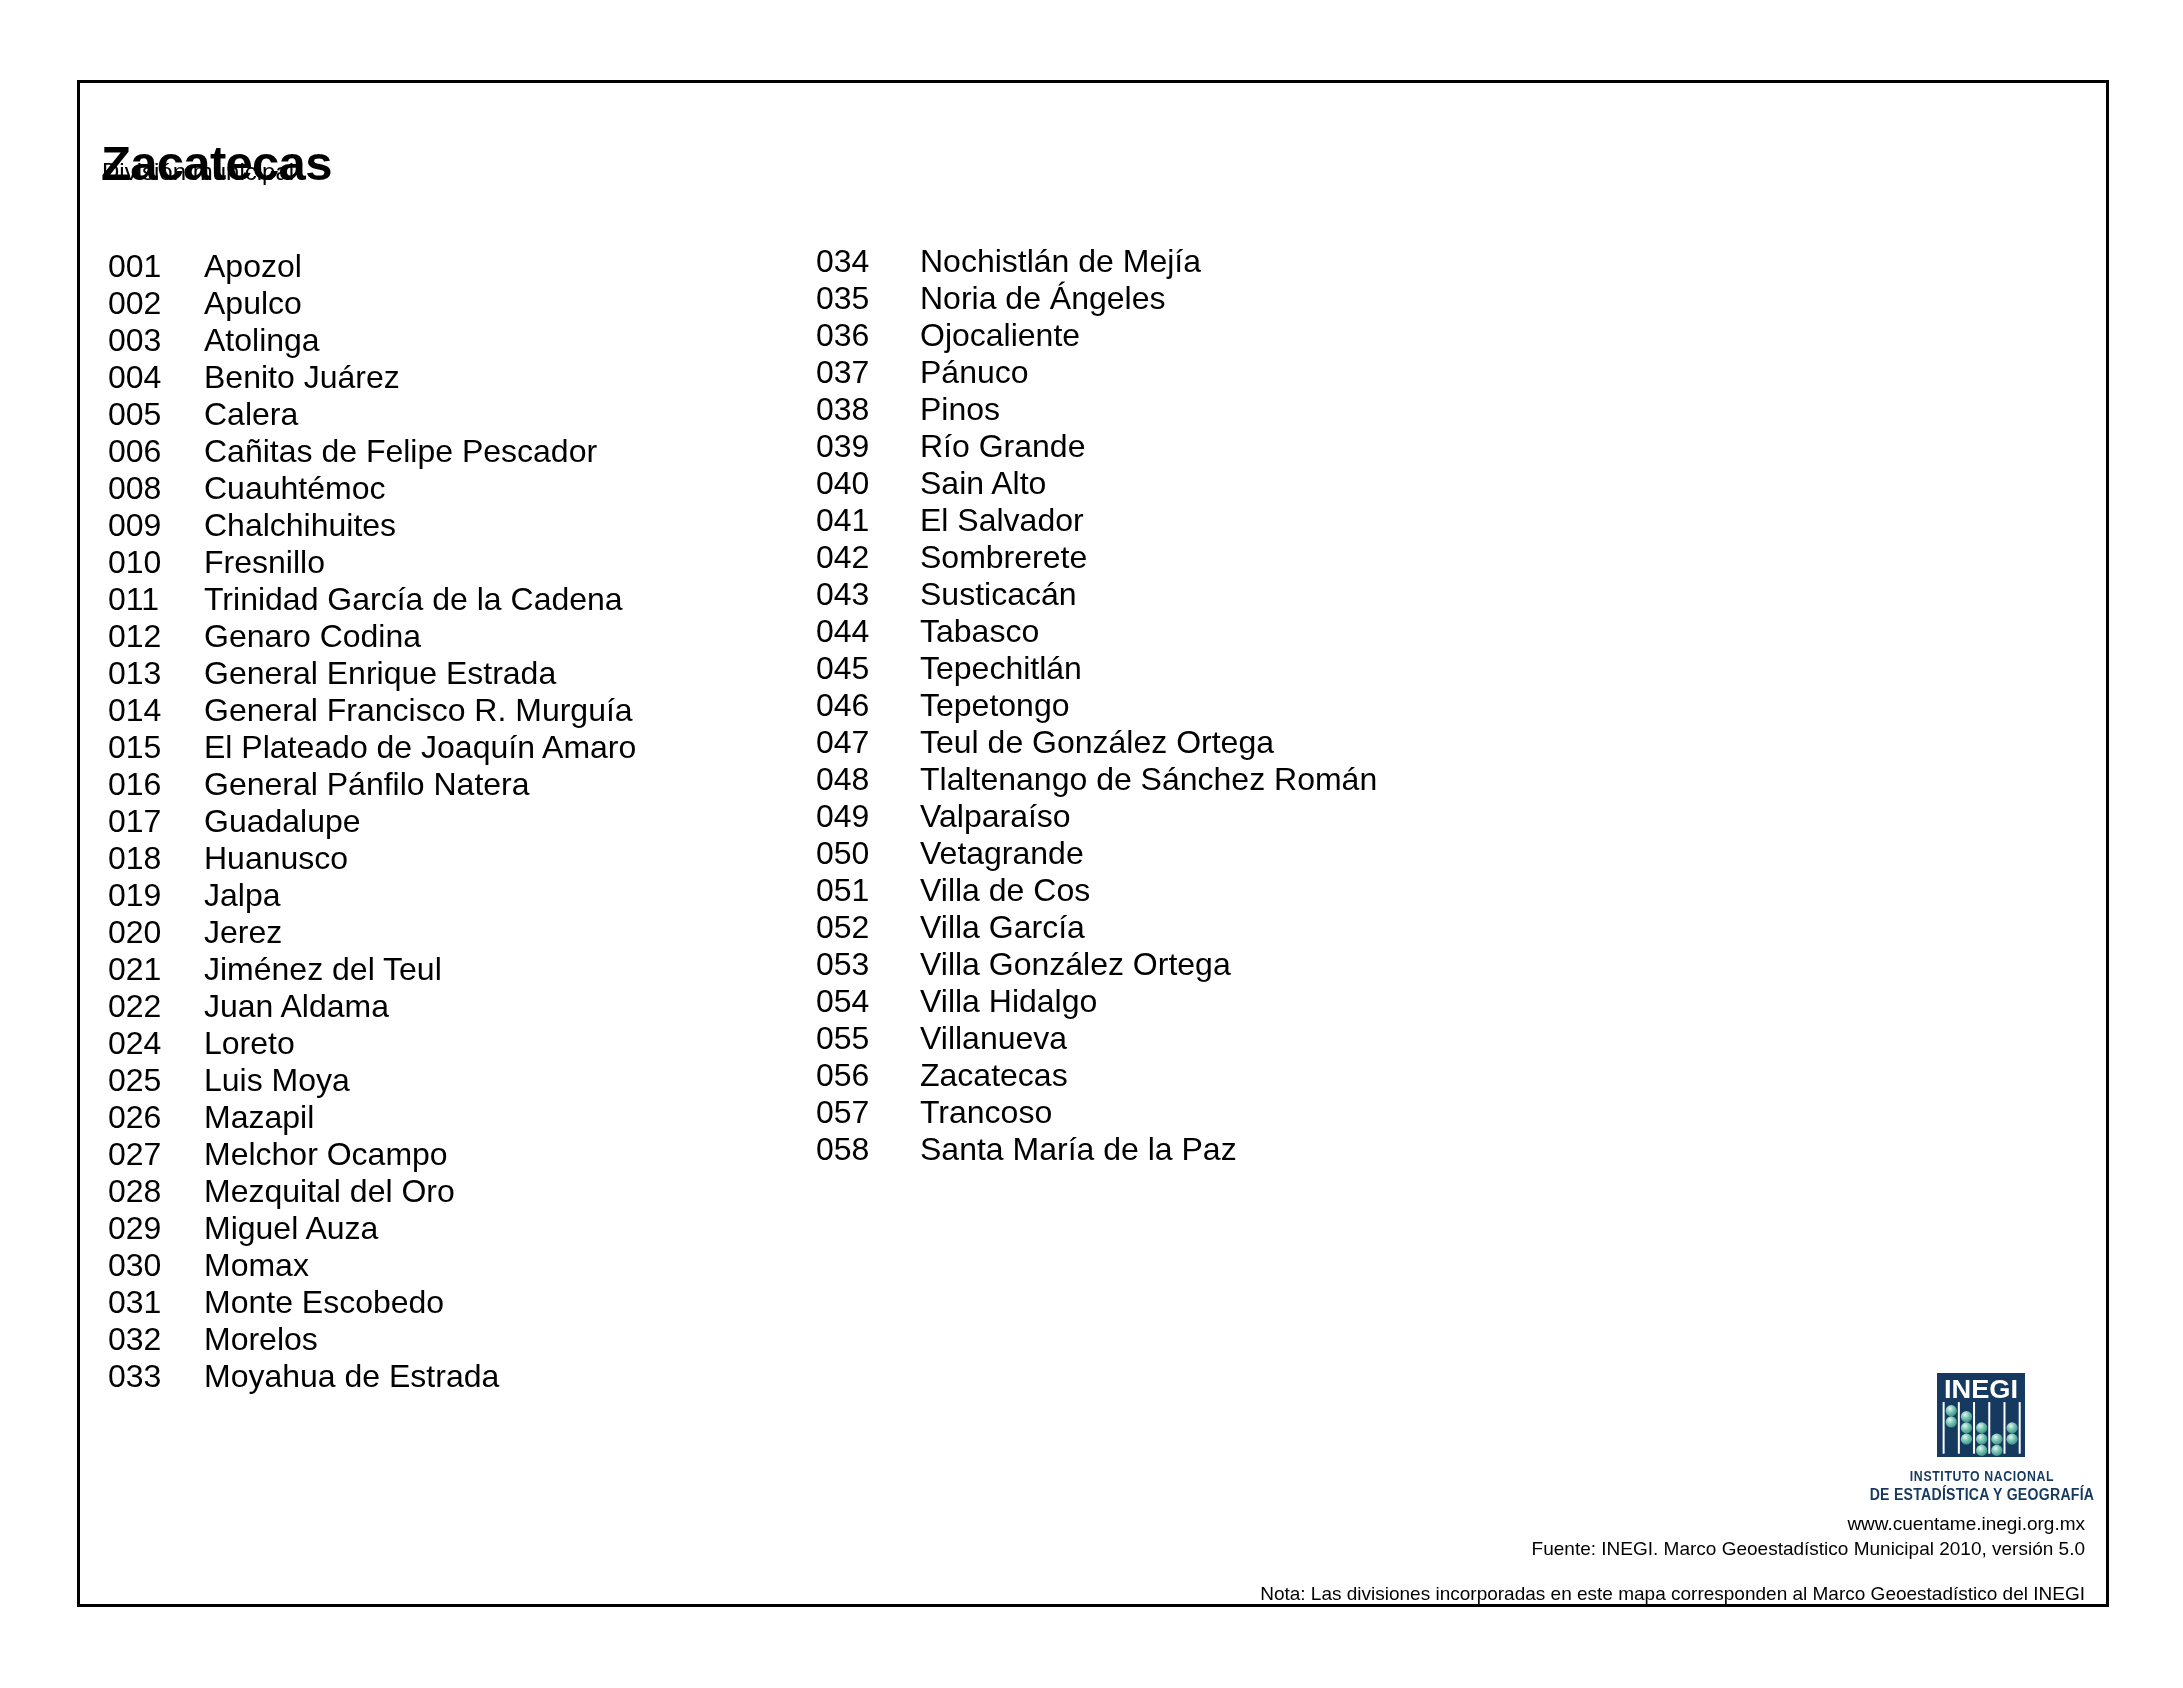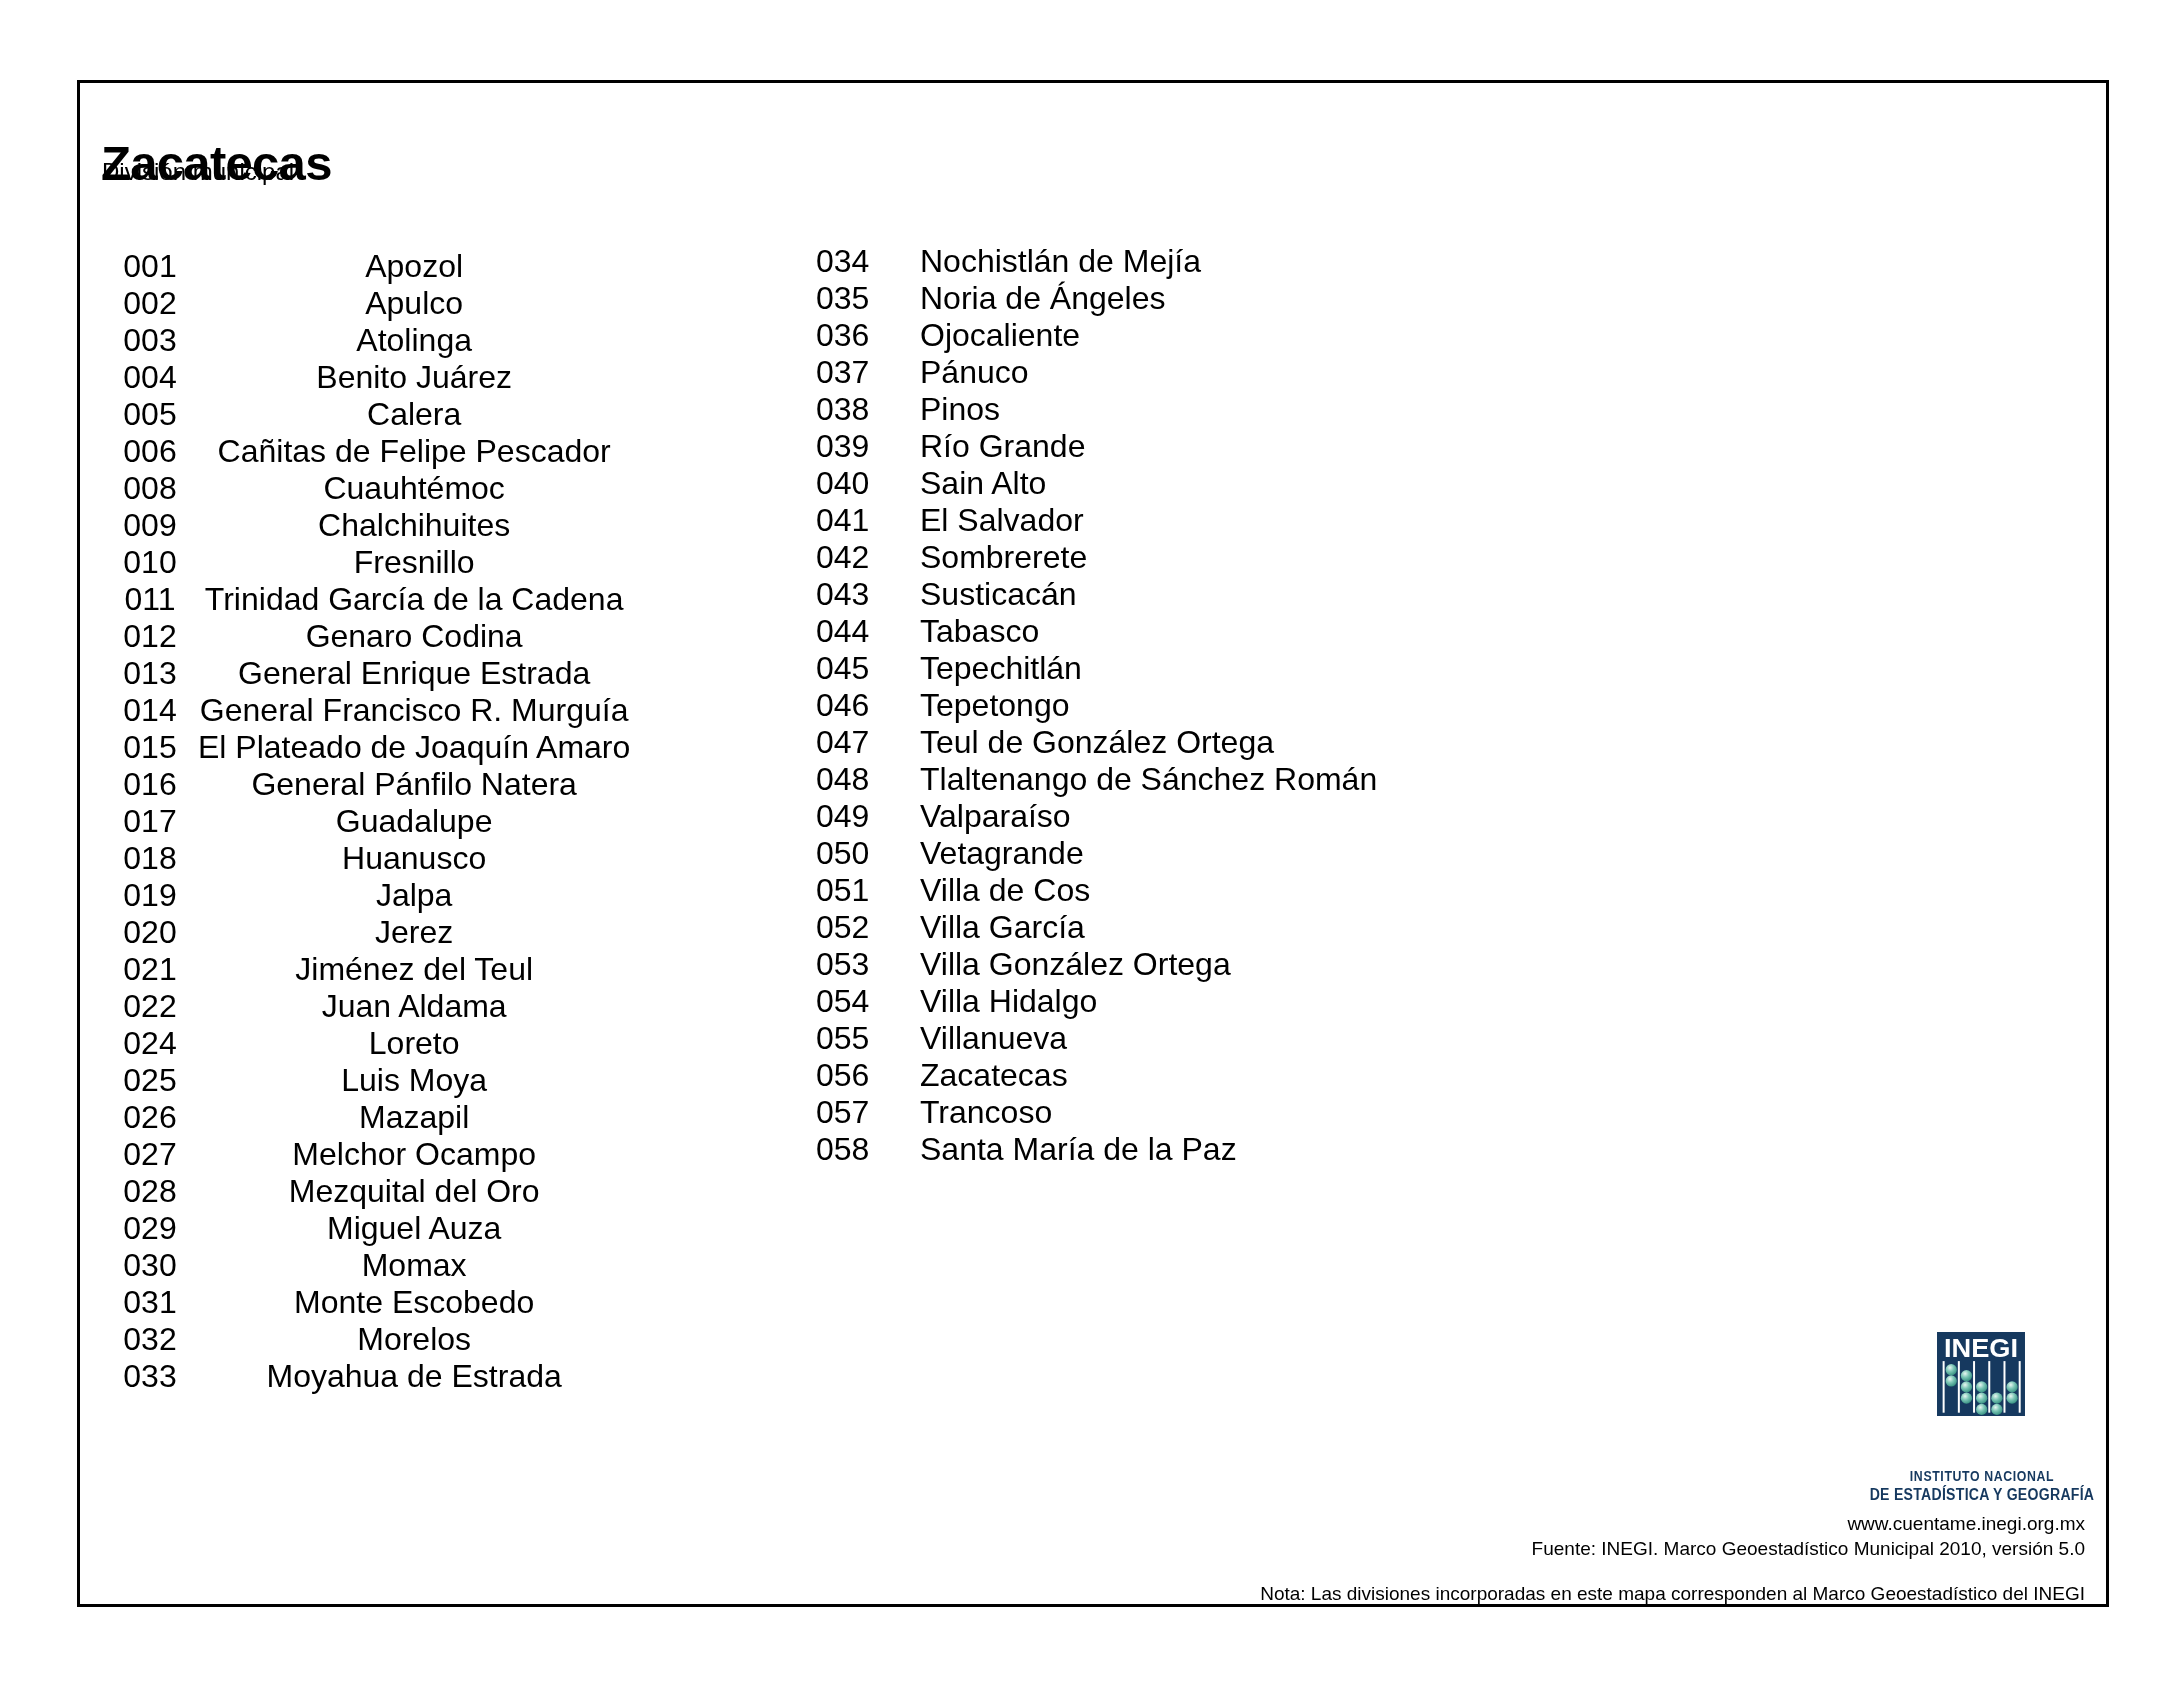--- a/index.html
+++ b/index.html
@@ -12,28 +12,28 @@
     border:3.3px solid #000;box-sizing:border-box;background:#fff;
   }
   .page-title{
     position:absolute;left:101px;top:106px;font-size:49px;font-weight:bold;line-height:1;
     letter-spacing:-0.7px;
   }
   .page-subtitle{
     position:absolute;left:102px;top:160px;font-size:24px;font-weight:normal;line-height:1;
   }
   .mun-col{position:absolute;}
-  #col-left{left:102px;top:248px;text-align:center;}
+  #col-left{left:108px;top:248px;}
   #col-right{left:816px;top:243px;}
   .row{height:37px;line-height:37px;font-size:32px;white-space:nowrap;display:flex;}
   #col-left .code{width:96px;flex:0 0 96px;}
   #col-right .code{width:104px;flex:0 0 104px;}
   .name{flex:1 1 auto;}
   
-  .logo-box{position:absolute;left:1937px;top:1332px;width:88px;height:72px;}
+  .logo-box{position:absolute;left:1937px;top:1373px;width:88px;height:72px;}
   .logo-box svg{display:block;width:88px;height:84px;}
   .inst-line{
     position:absolute;left:1849px;width:266px;text-align:center;font-weight:bold;
     color:var(--navy,#16395F);line-height:1;transform:scaleX(0.88);transform-origin:center top;
     white-space:nowrap;
   }
   .inst-line1{top:1469px;font-size:14px;letter-spacing:0.7px;}
   .inst-line2{top:1487px;font-size:16px;letter-spacing:0.3px;}
   
   .foot{

